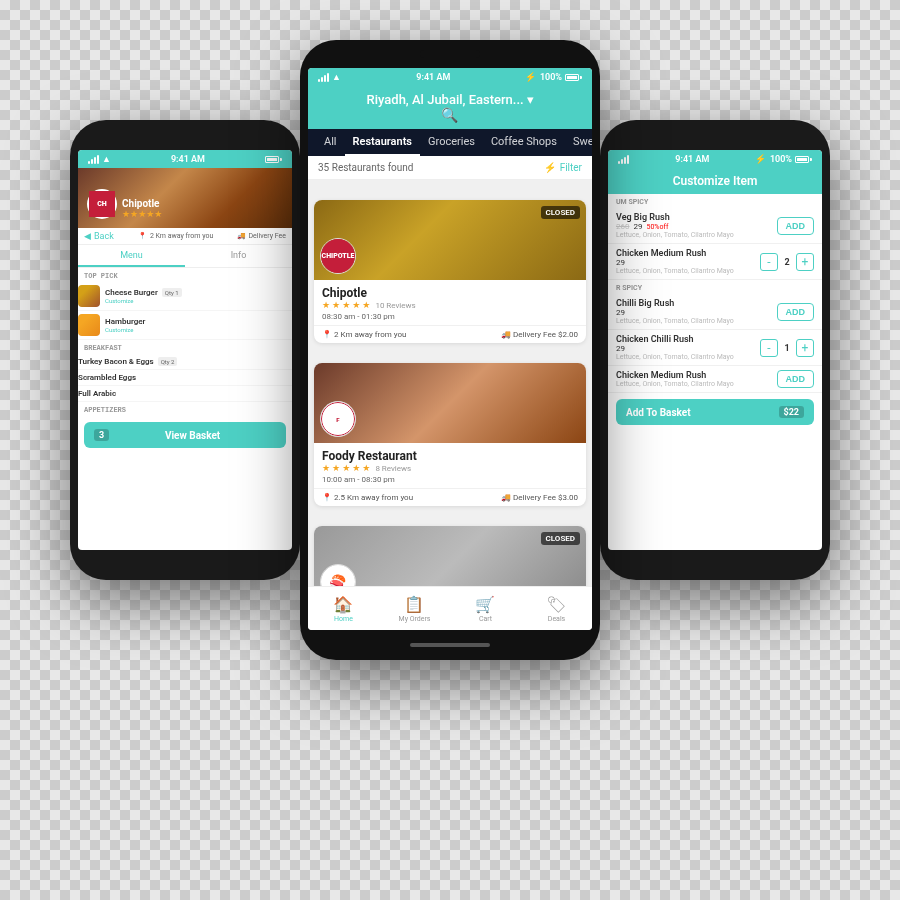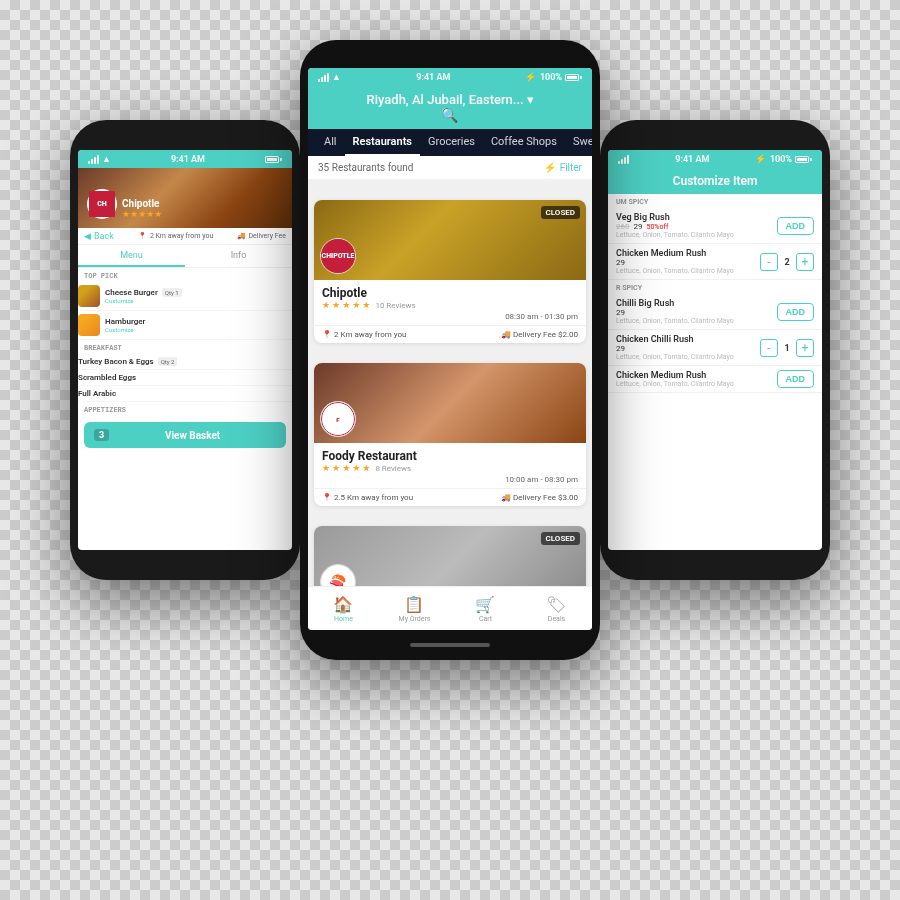--- a/index.html
+++ b/index.html
@@ -252,21 +252,21 @@
       overflow: hidden;
       border: 1px solid #ddd;
     }
     .card-info {
       padding: 6px 8px 4px;
     }
     .card-name { font-size: 12px; font-weight: 700; color: #222; }
     .card-stars { display: flex; align-items: center; gap: 2px; }
     .star { color: #f5a623; font-size: 9px; }
     .reviews-count { font-size: 8px; color: #999; margin-left: 3px; }
-    .card-hours { font-size: 8px; color: #666; margin-top: 2px; text-align: right; }
+    .card-hours { font-size: 8px; color: #666; margin-top: 2px; }
     .card-footer {
       display: flex;
       align-items: center;
       justify-content: space-between;
       padding: 4px 8px;
       border-top: 1px solid #f0f0f0;
     }
     .distance { font-size: 8px; color: #555; display: flex; align-items: center; gap: 2px; }
     .delivery-fee { font-size: 8px; color: #555; display: flex; align-items: center; gap: 2px; }
 
@@ -900,16 +900,20 @@
 
         <div class="customize-item-row">
           <div class="item-name-price">
             <div class="item-nm">Chicken Medium Rush</div>
             <div class="item-desc">Lettuce, Onion, Tomato, Cilantro Mayo</div>
           </div>
           <button class="add-btn">ADD</button>
         </div>
       </div>
 
+      <div class="add-basket-btn">
+        <span>Add To Basket</span>
+        <span class="basket-price">$22</span>
+      </div>
     </div>
   </div>
 
 </div>
 
 </body></html>

